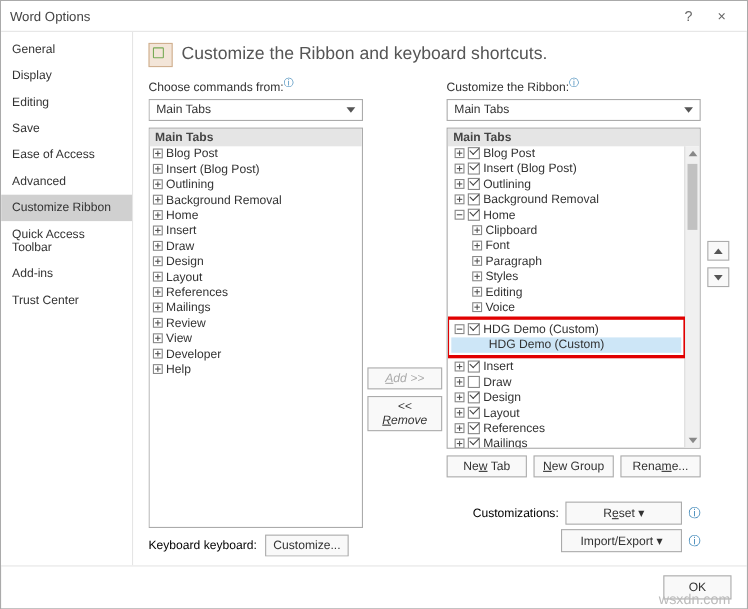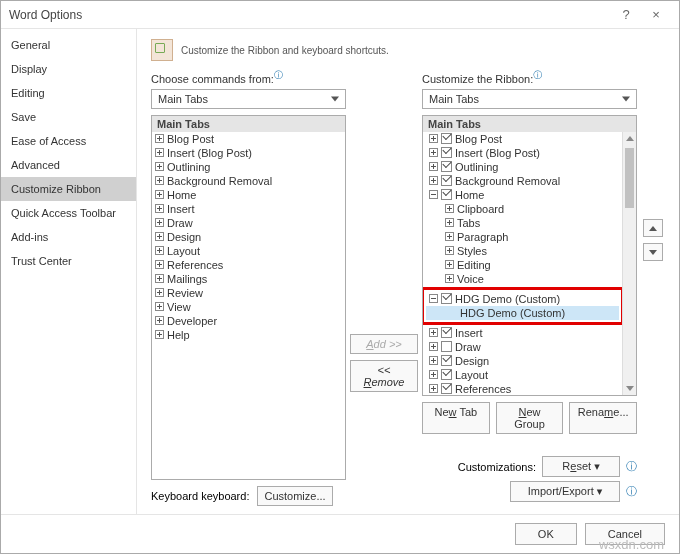--- a/index.html
+++ b/index.html
@@ -2,28 +2,28 @@
 <html><head>
 <meta charset="utf-8">
 <style>
 * { box-sizing: border-box; margin: 0; padding: 0; font-family: "Segoe UI", Tahoma, sans-serif; font-size: 11px; }
 body { background: #fff; width: 680px; height: 554px; overflow: hidden; position: relative; }
 .dialog { width: 680px; height: 554px; border: 1px solid #aaa; display: flex; flex-direction: column; background: #fff; }
 .titlebar { height: 28px; background: #fff; display: flex; align-items: center; padding: 0 8px; border-bottom: 1px solid #e5e5e5; }
 .titlebar .title { font-size: 12px; color: #444; flex: 1; }
 .titlebar .ctl { width: 30px; text-align: center; color: #666; font-size: 13px; cursor: default; }
 .body { flex: 1; display: flex; overflow: hidden; }
-.sidebar { width: 136px; background: #fff; border-right: 1px solid #e5e5e5; padding-top: 4px; }
+.sidebar { width: 120px; background: #fff; border-right: 1px solid #e5e5e5; padding-top: 4px; }
 .sidebar .nav-item { padding: 6px 10px; color: #333; cursor: default; }
 .sidebar .nav-item.active { background: #d0d0d0; }
 .main { flex: 1; padding: 10px 14px 8px 14px; display: flex; flex-direction: column; overflow: hidden; }
 .header-row { display: flex; align-items: center; gap: 8px; margin-bottom: 8px; }
 .header-icon { width: 22px; height: 22px; background: #f3e5d8; border: 1px solid #d0b090; position: relative; }
 .header-icon::after { content: ""; position: absolute; left: 3px; top: 3px; width: 8px; height: 8px; border: 1px solid #7a5; border-radius: 1px; }
-.header-text { color: #555; font-size: 10px; text-align: center; }
+.header-text { color: #555; font-size: 16px; text-align: center; }
 .columns { flex: 1; display: flex; gap: 4px; overflow: hidden; }
 .col { display: flex; flex-direction: column; }
 .col.left { width: 195px; }
 .col.mid { width: 68px; align-items: stretch; justify-content: center; gap: 6px; padding-top: 150px; font-style: italic; }
 .col.right { flex: 1; }
 .label-info { color: #333; margin-bottom: 4px; }
 .label-info .info { color: #2a7ab0; font-size: 9px; vertical-align: super; }
 .dropdown { border: 1px solid #ababab; padding: 3px 18px 3px 6px; background: #fff; position: relative; color: #333; margin-bottom: 6px; }
 .dropdown::after { content: ""; position: absolute; right: 6px; top: 50%; transform: translateY(-50%); border-left: 4px solid transparent; border-right: 4px solid transparent; border-top: 5px solid #555; }
 .listbox { flex: 1; border: 1px solid #ababab; background: #fff; overflow: hidden; position: relative; }
@@ -202,21 +202,21 @@
                   <span>Home</span>
                 </div>
                 <div class="tree-item">
                   <span class="spacer" style="width:16px"></span>
                   <span class="expander plus"></span>
                   <span>Clipboard</span>
                 </div>
                 <div class="tree-item">
                   <span class="spacer" style="width:16px"></span>
                   <span class="expander plus"></span>
-                  <span>Tabs</span>
+                  <span>Font</span>
                 </div>
                 <div class="tree-item">
                   <span class="spacer" style="width:16px"></span>
                   <span class="expander plus"></span>
                   <span>Paragraph</span>
                 </div>
                 <div class="tree-item">
                   <span class="spacer" style="width:16px"></span>
                   <span class="expander plus"></span>
                   <span>Styles</span>
@@ -296,21 +296,21 @@
             </div>
           </div>
           <div class="right-btns">
             <div class="btn">Ne<u>w</u> Tab</div>
             <div class="btn"><u>N</u>ew Group</div>
             <div class="btn">Rena<u>m</u>e...</div>
           </div>
           <div class="custom-rows">
             <div class="row">
               <span>Customizations:</span>
-              <div class="btn" style="width:78px">R<u>e</u>set ▾</div>
+              <div class="btn" style="width:106px">R<u>e</u>set ▾</div>
               <span class="info" style="color:#2a7ab0">ⓘ</span>
             </div>
             <div class="row">
               <div class="btn" style="width:110px">Import/Export ▾</div>
               <span class="info" style="color:#2a7ab0">ⓘ</span>
             </div>
           </div>
         </div>
         <div class="spin-col">
           <div class="spin-btn">
@@ -318,16 +318,15 @@
             </div>
           <div class="spin-btn">
               <div class="tri-dn"></div>
             </div>
         </div>
       </div>
     </div>
   </div>
   <div class="footer">
     <div class="btn">OK</div>
-    <div class="btn">Cancel</div>
   </div>
 </div>
 <div class="watermark">wsxdn.com</div>
 
 </body></html>

